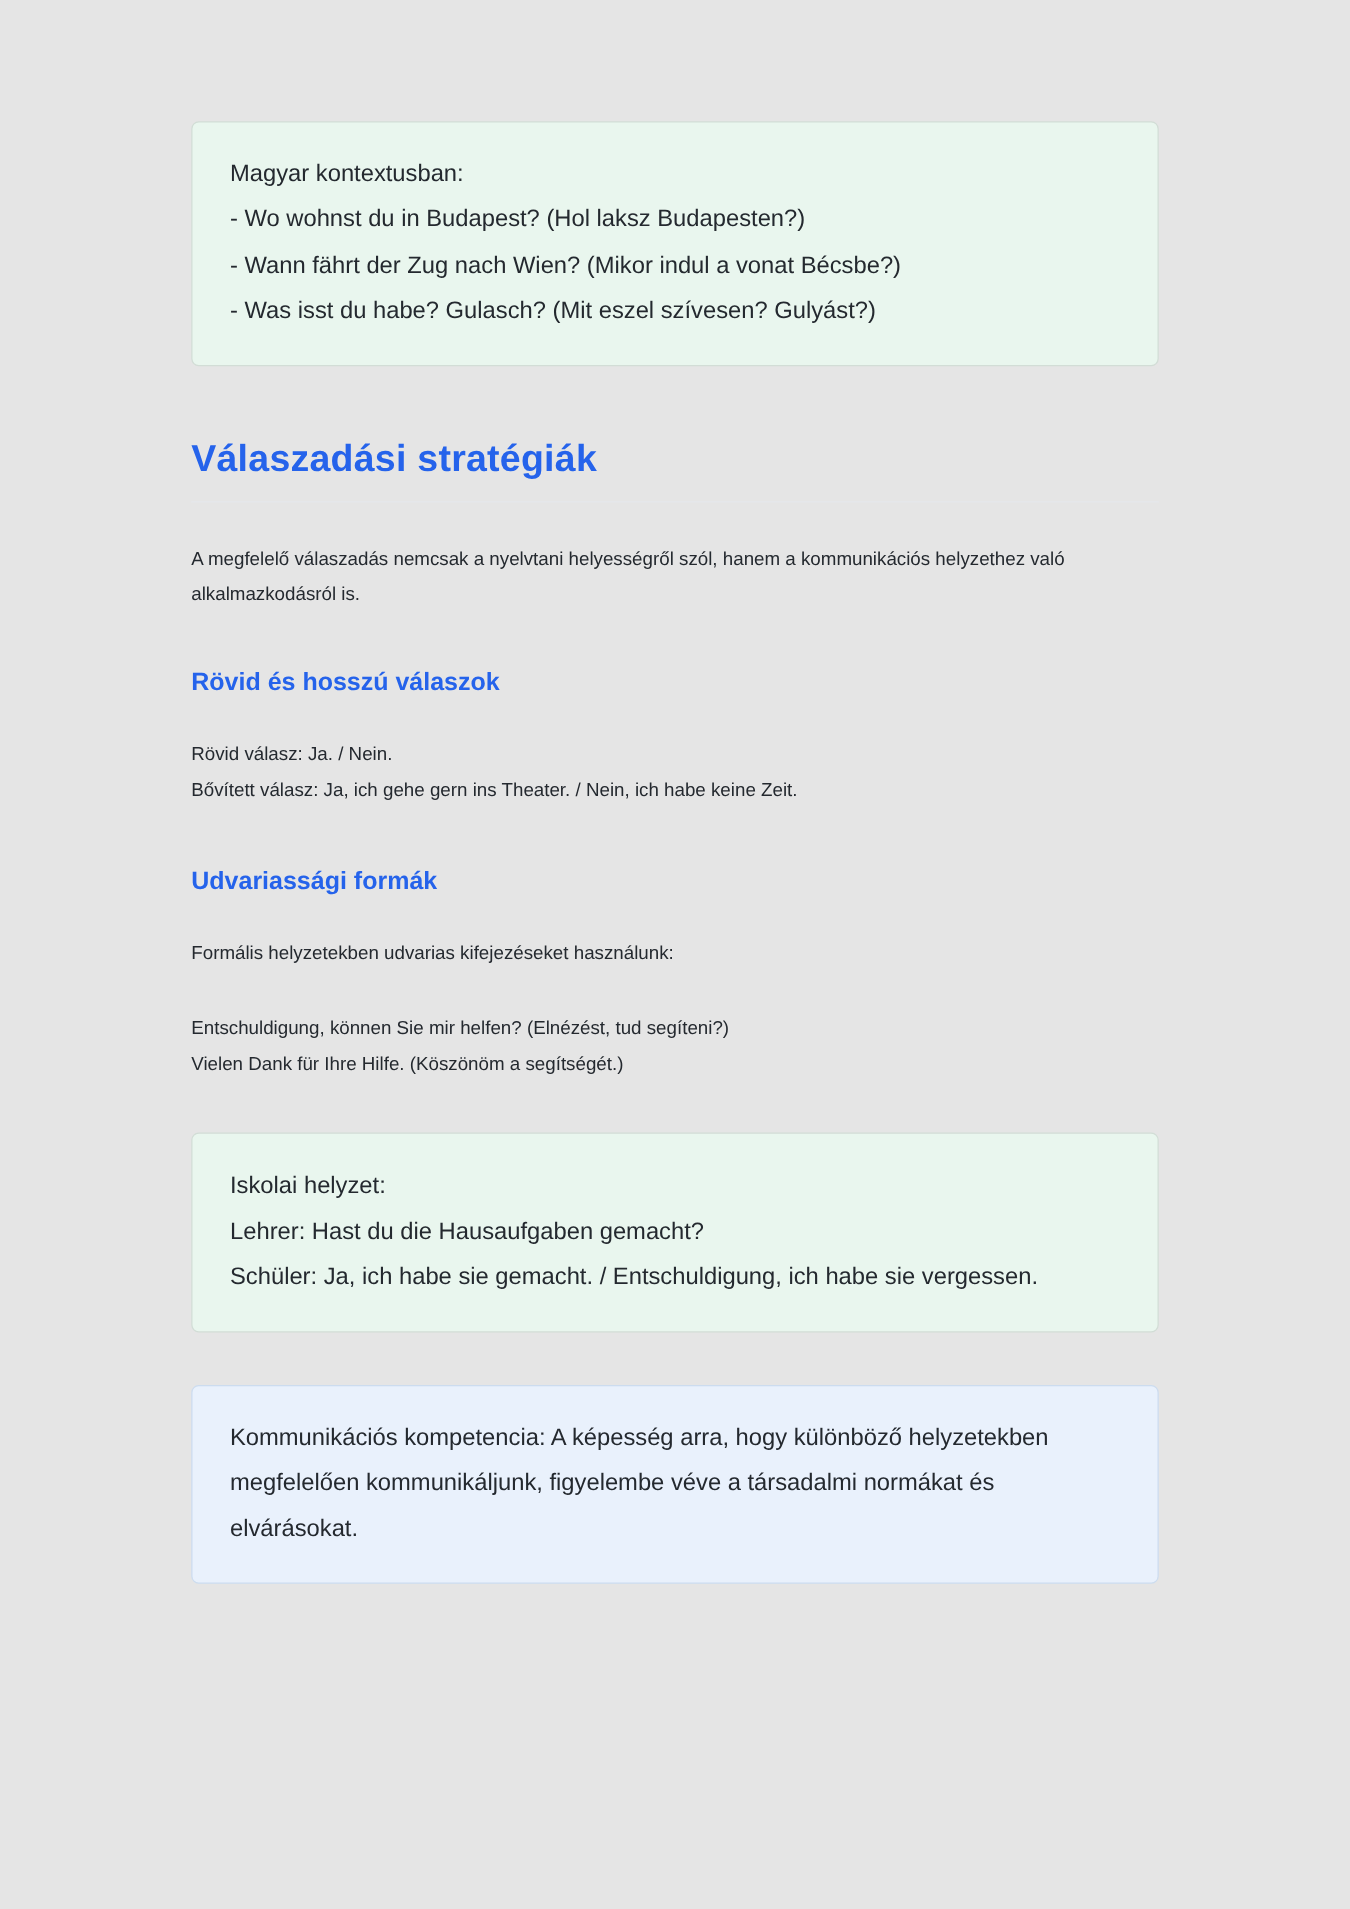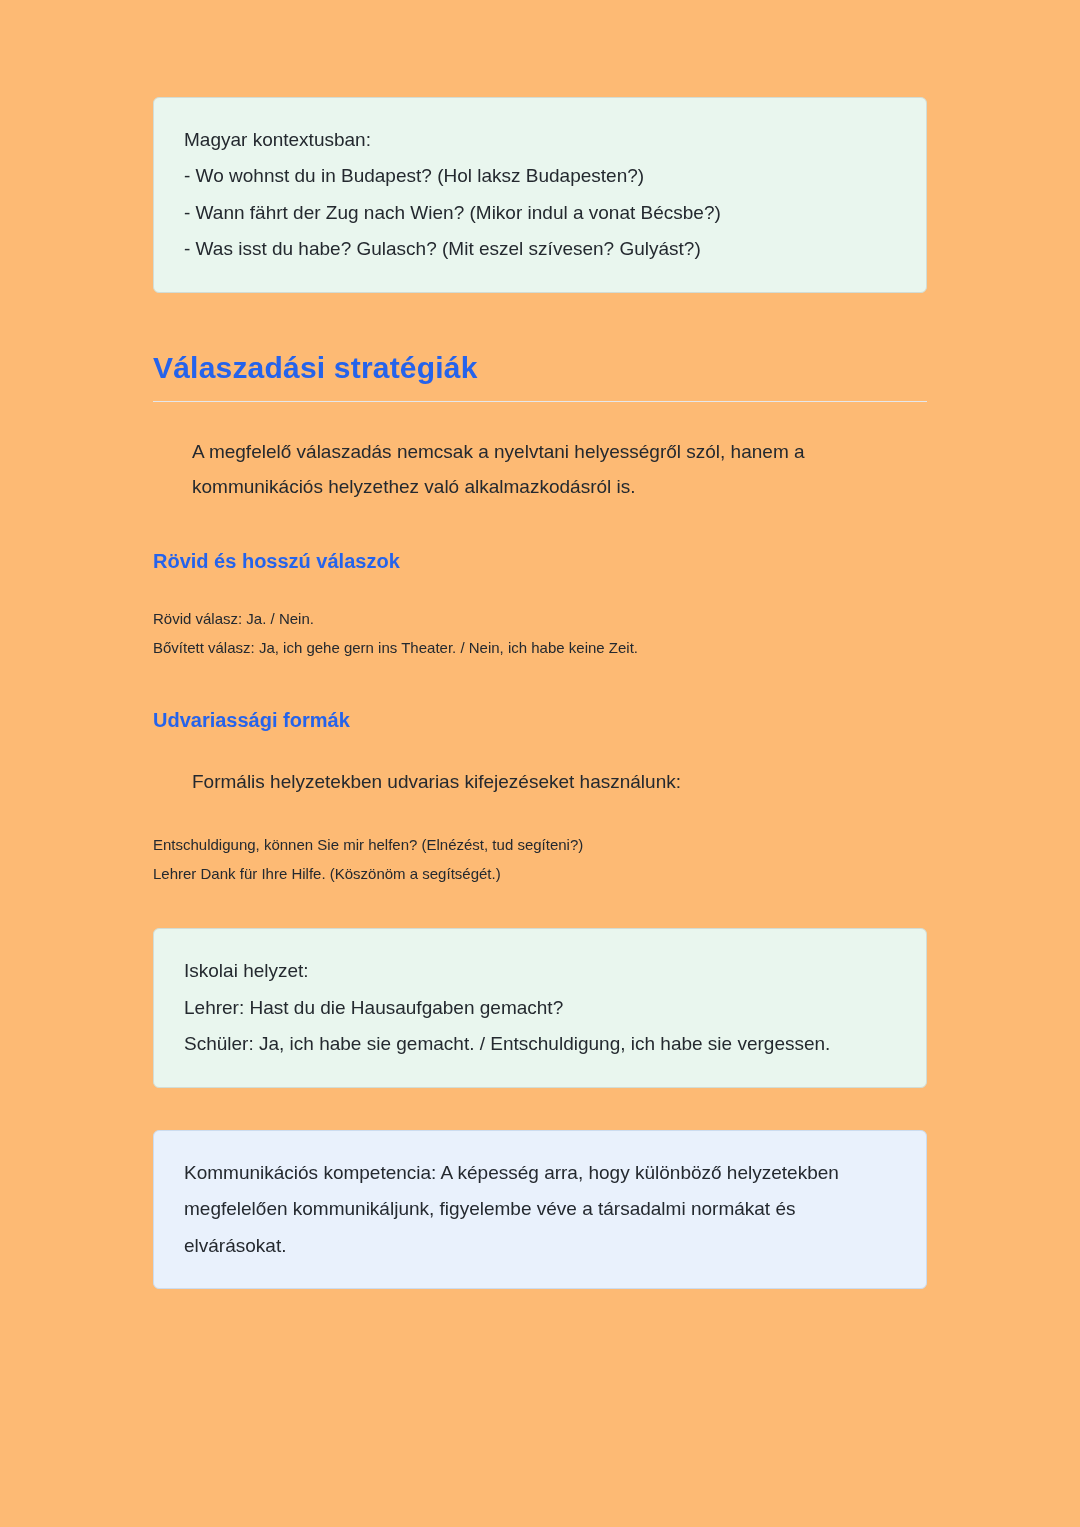--- a/index.html
+++ b/index.html
@@ -7,21 +7,21 @@
 
   html, body {
     background: #ffffff;
     font-family: "Liberation Sans", "DejaVu Sans", sans-serif;
     color: #1f2937;
   }
 
   .page {
     width: 1080px;
     height: 1527px;
-    background: #fdba74;
+    background: #e5e5e5;
     position: relative;
     overflow: hidden;
   }
 
   .content {
     width: 774px;
     margin-left: 153px;
     padding-top: 97px;
   }
 
@@ -51,24 +51,23 @@
     font-size: 30px;
     font-weight: 700;
     color: #2563eb;
     letter-spacing: 0.2px;
     padding-bottom: 16px;
     border-bottom: 1px solid #e5e7eb;
   }
 
   p.body-text {
     margin-top: 32px;
-    font-size: 19px;
+    font-size: 15px;
     line-height: 1.85;
     color: #24292f;
-    margin-left: 39px;
   }
 
   h3.sub-heading {
     margin-top: 46px;
     font-size: 20px;
     font-weight: 700;
     color: #2563eb;
   }
 
   .line-group {
@@ -104,21 +103,21 @@
       <div>Rövid válasz: Ja. / Nein.</div>
       <div>Bővített válasz: Ja, ich gehe gern ins Theater. / Nein, ich habe keine Zeit.</div>
     </div>
 
     <h3 class="sub-heading">Udvariassági formák</h3>
 
     <p class="body-text">Formális helyzetekben udvarias kifejezéseket használunk:</p>
 
     <div class="line-group">
       <div>Entschuldigung, können Sie mir helfen? (Elnézést, tud segíteni?)</div>
-      <div>Lehrer Dank für Ihre Hilfe. (Köszönöm a segítségét.)</div>
+      <div>Vielen Dank für Ihre Hilfe. (Köszönöm a segítségét.)</div>
     </div>
 
     <div class="callout callout-green green-box-school">
       <div class="callout-line">Iskolai helyzet:</div>
       <div class="callout-line">Lehrer: Hast du die Hausaufgaben gemacht?</div>
       <div class="callout-line">Schüler: Ja, ich habe sie gemacht. / Entschuldigung, ich habe sie vergessen.</div>
     </div>
 
     <div class="callout callout-blue">
       <div class="callout-line">Kommunikációs kompetencia: A képesség arra, hogy különböző helyzetekben megfelelően kommunikáljunk, figyelembe véve a társadalmi normákat és elvárásokat.</div>

